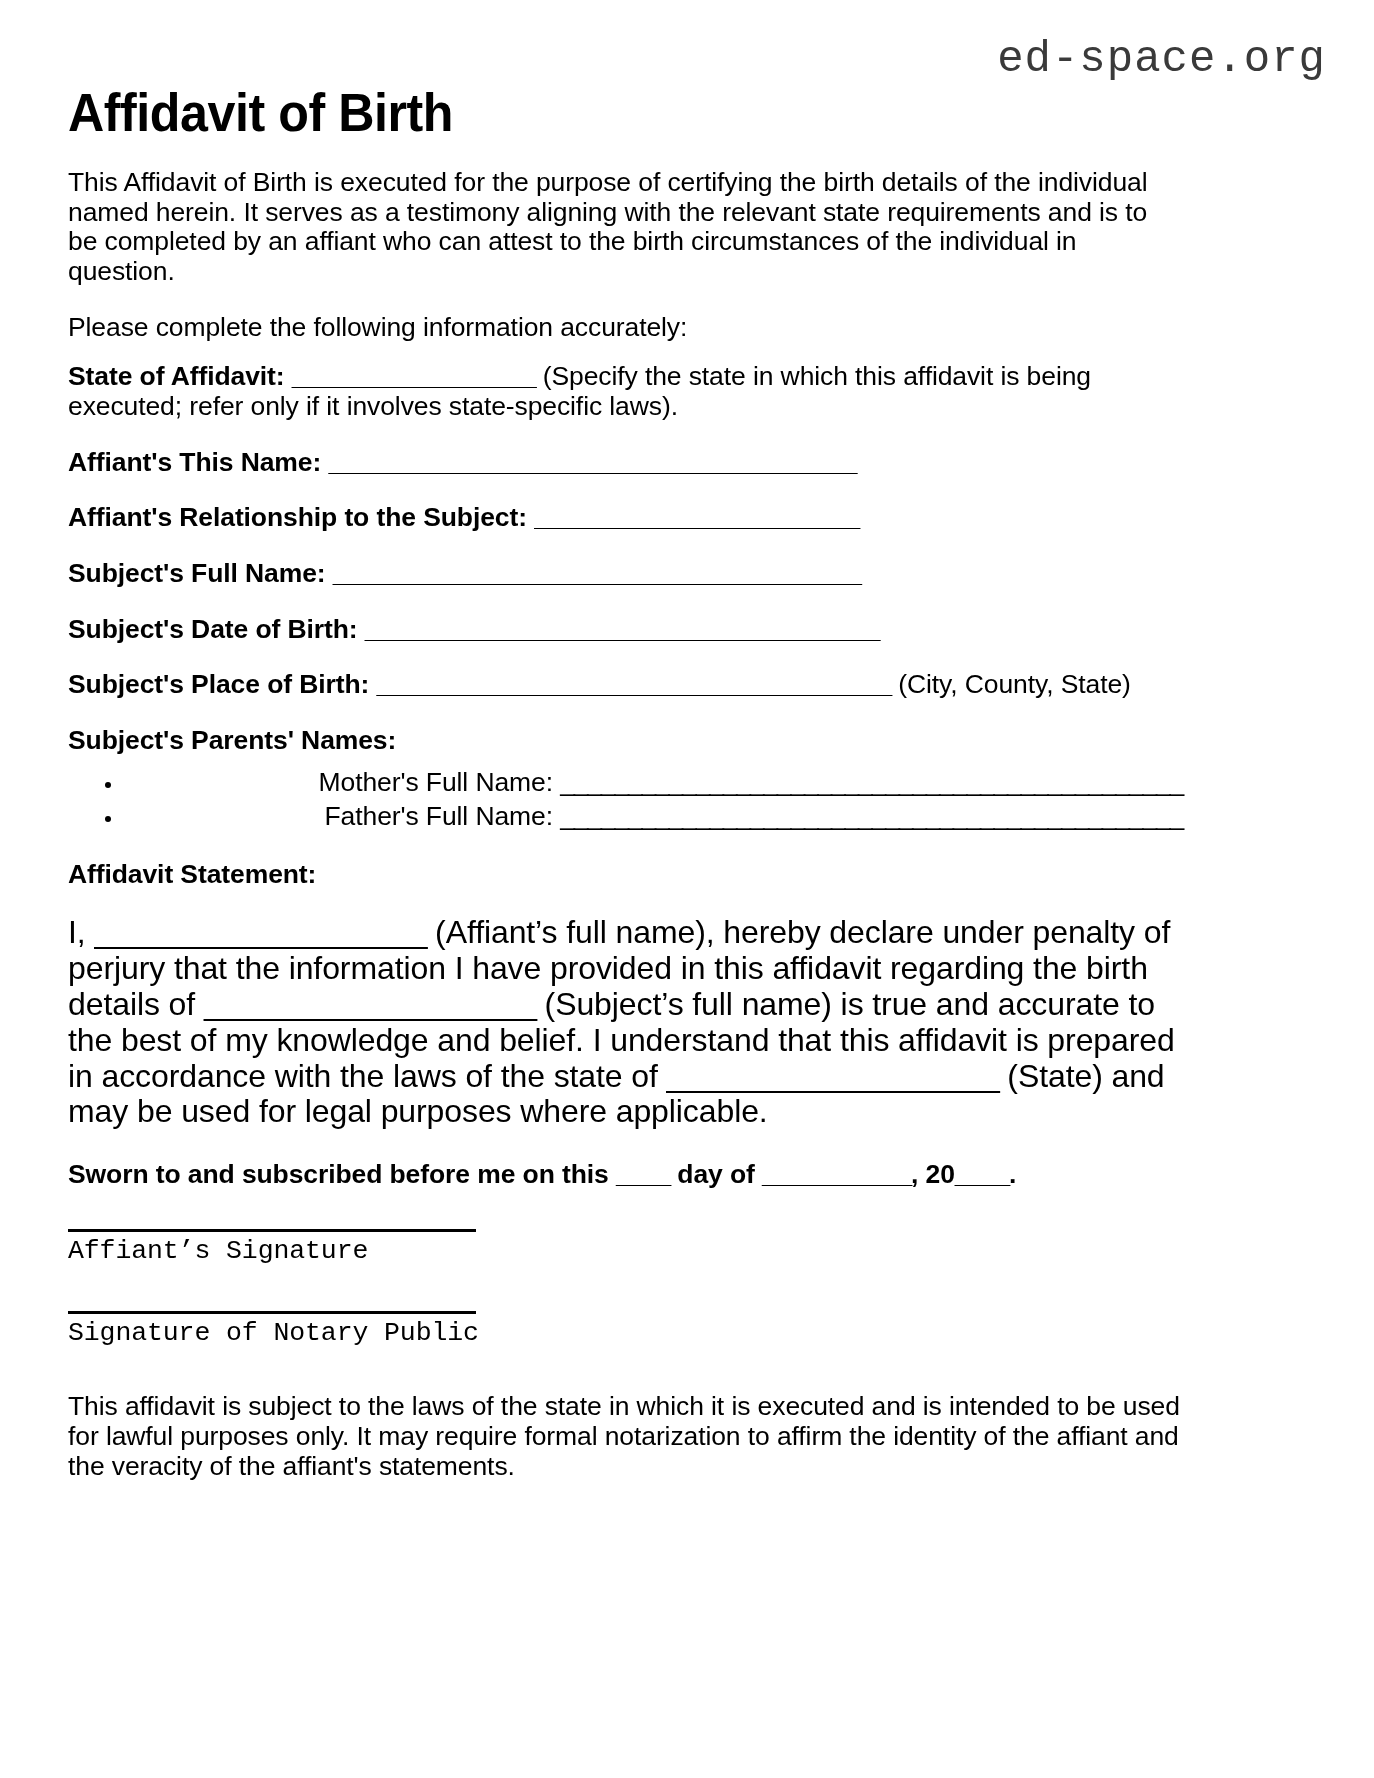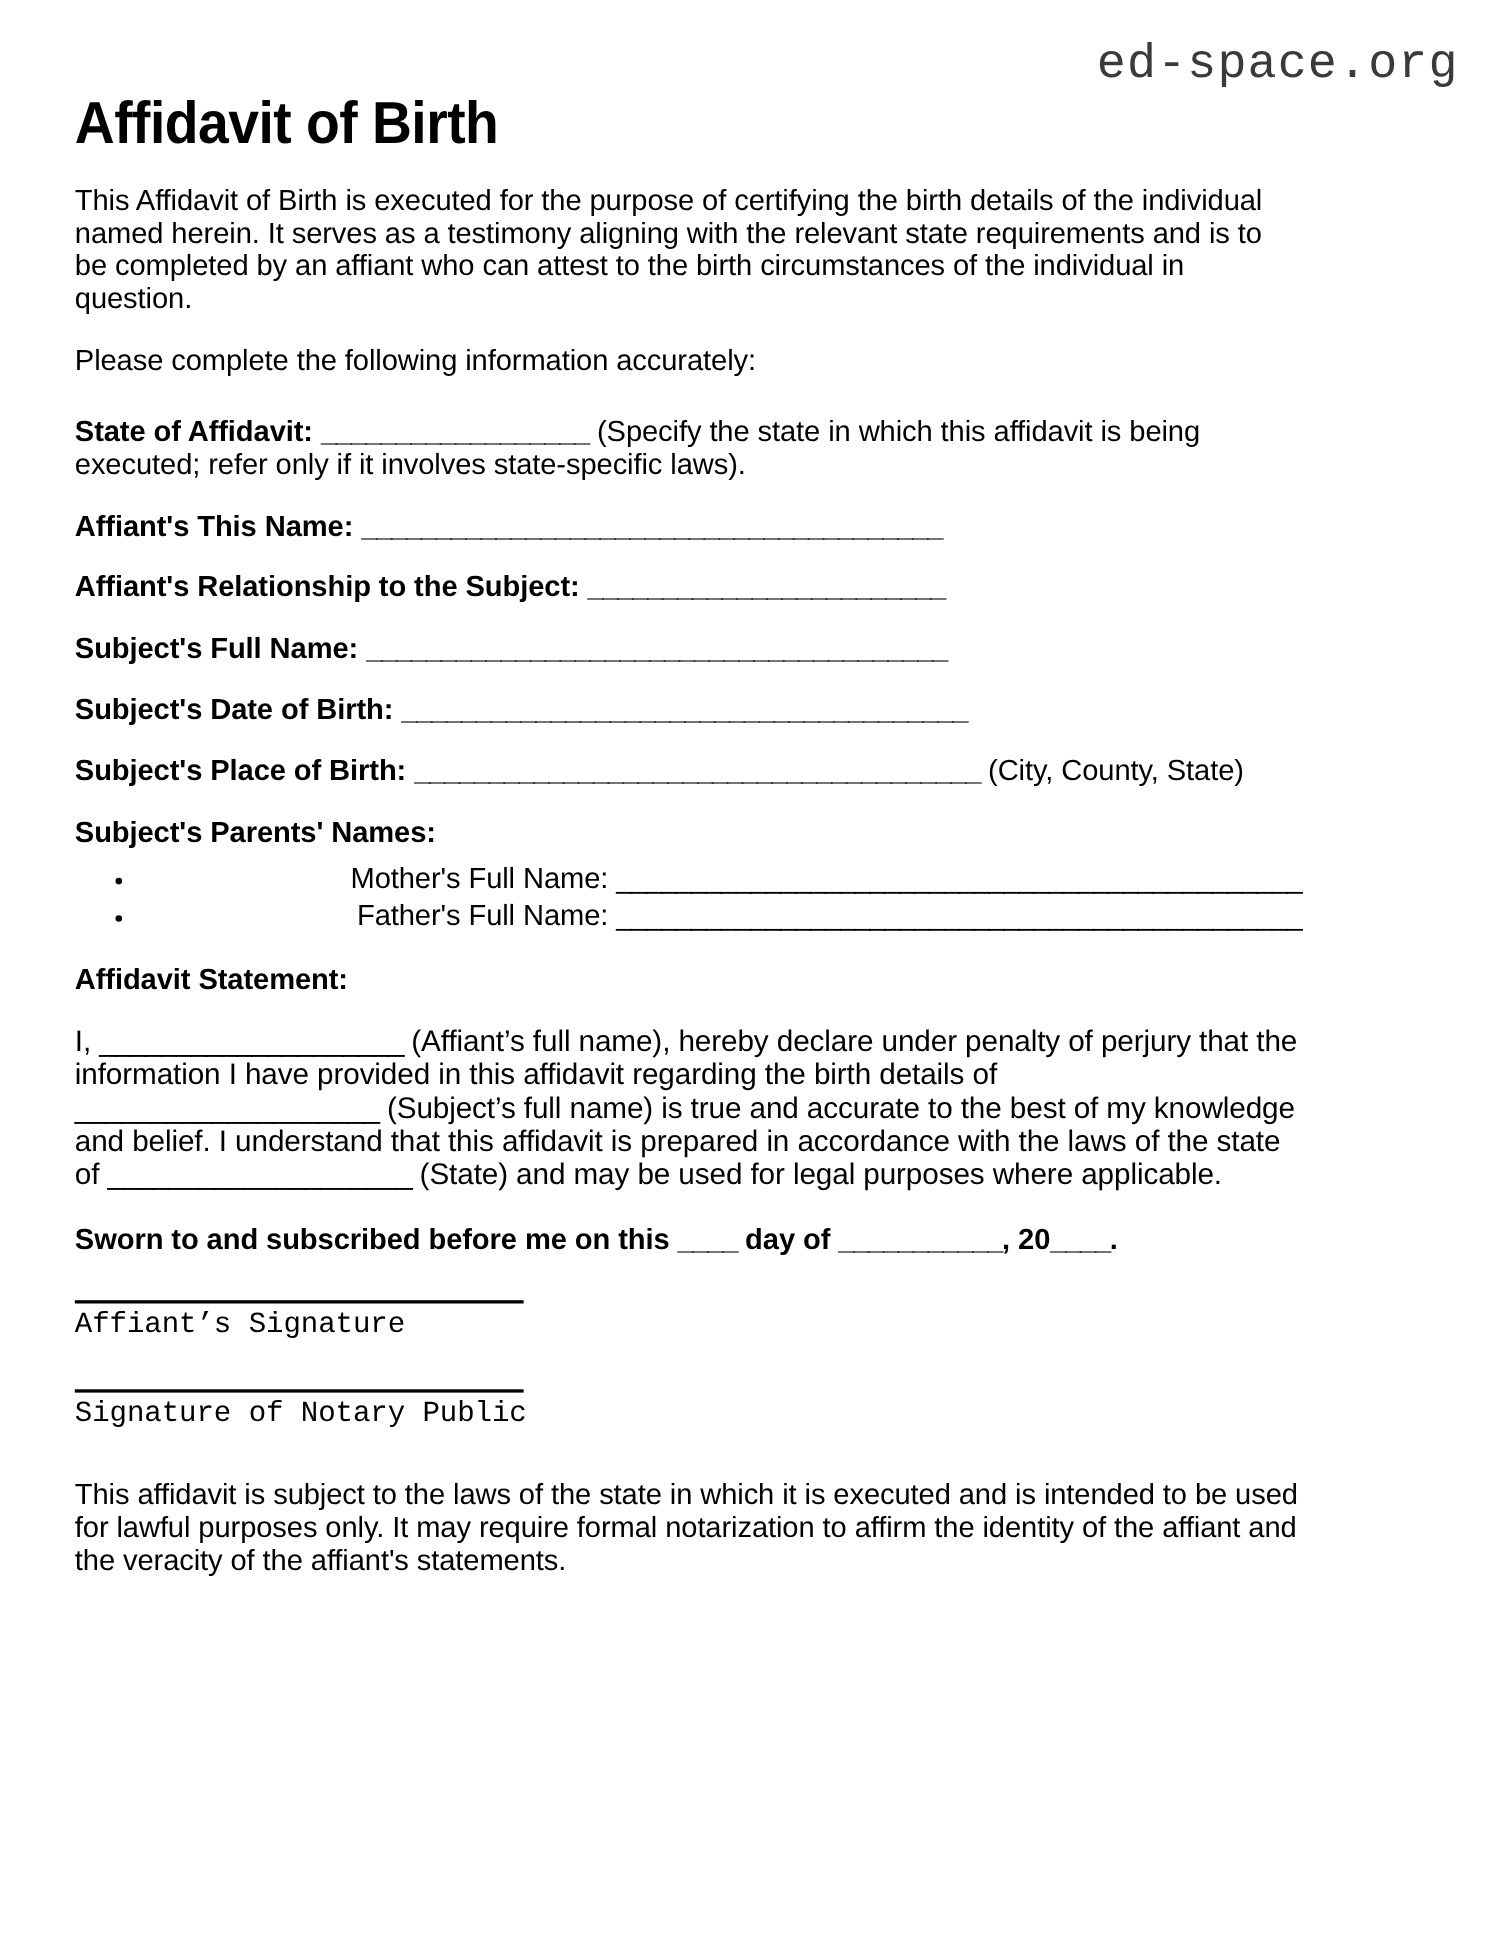--- a/index.html
+++ b/index.html
@@ -62,21 +62,21 @@
     font-size: 26.5px;
     line-height: 1.1;
   }
   p.para {
     margin: 0 0 26px 0;
     line-height: 1.12;
     font-size: 26.5px;
     letter-spacing: -0.1px;
   }
   p.para.tight {
-    margin-bottom: 36px;
+    margin-bottom: 20px;
   }
   .lbl {
     font-weight: bold;
   }
   .fieldline {
     margin: 0 0 26px 0;
     font-size: 26.5px;
     line-height: 1.12;
     letter-spacing: -0.1px;
   }
@@ -114,21 +114,21 @@
   }
   .sig-label {
     font-size: 26.5px;
     line-height: 1.15;
     margin: 0 0 44px 0;
     letter-spacing: -0.1px;
     font-family: Liberation Mono, monospace;
   }
   .stmt {
     margin: 0 0 30px 0;
-    font-size: 27px;
+    font-size: 32px;
     line-height: 1.12;
     letter-spacing: -0.1px;
   }
   .sworn {
     font-weight: bold;
     font-size: 26.5px;
     margin: 0 0 10px 0;
     letter-spacing: -0.1px;
   }
   .closing {

